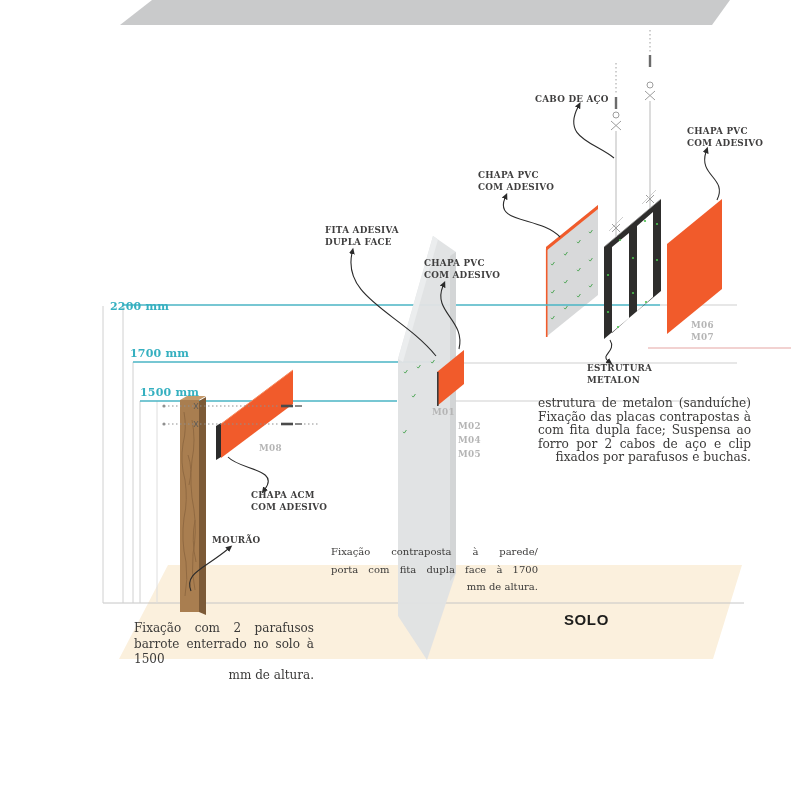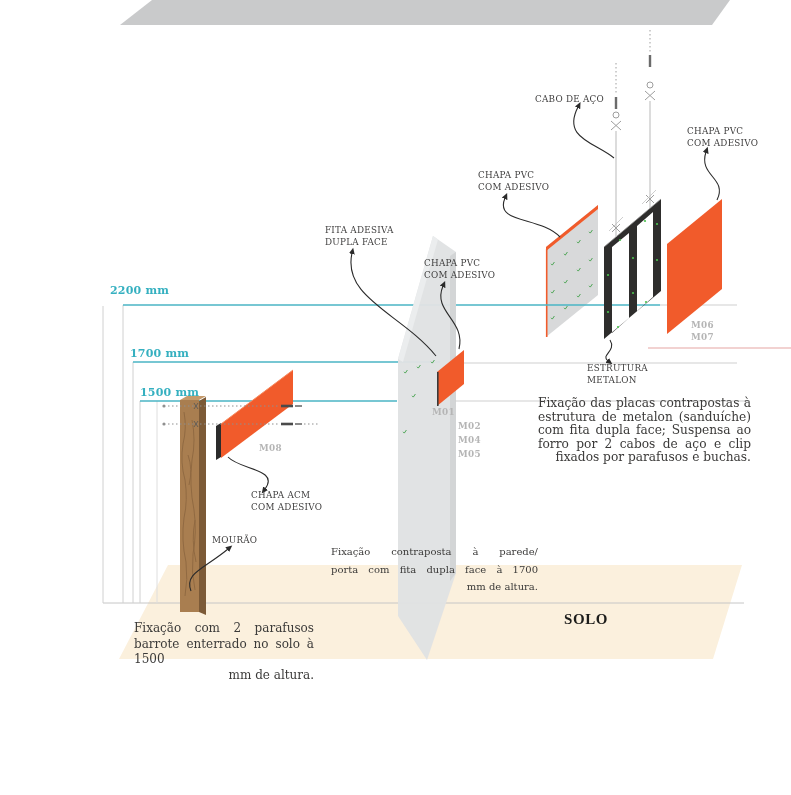--- a/index.html
+++ b/index.html
@@ -1,21 +1,21 @@
 <!DOCTYPE html>
 <html><head>
 <meta charset="utf-8">
 <style>
   html,body{margin:0;padding:0;background:#ffffff;}
   #stage{position:relative;width:791px;height:795px;background:#ffffff;overflow:hidden;
          font-family:"DejaVu Serif",serif;}
   #stage svg{position:absolute;left:0;top:0;}
 
   
-  .plabel{position:absolute;font-size:8.8px;font-weight:400;color:#3f3e3e;
+  .plabel{position:absolute;font-size:8.8px;font-weight:700;color:#3f3e3e;
           letter-spacing:.25px;line-height:11.5px;white-space:nowrap;}
   .lb-cabo{left:535px;top:94px;}
   .lb-pvc-right{left:687px;top:126px;}
   .lb-pvc-mid{left:478px;top:170px;}
   .lb-fita{left:325px;top:225px;}
   .lb-pvc-center{left:424px;top:258px;}
   .lb-estrutura{left:587px;top:363px;}
   .lb-acm{left:251px;top:490px;}
   .lb-mourao{left:212px;top:535px;}
 
@@ -23,24 +23,24 @@
   .mcode{position:absolute;font-size:8.8px;font-weight:700;color:#b5b5b5;
          letter-spacing:.3px;white-space:nowrap;}
   .lb-m01{left:432px;top:407px;} .lb-m02{left:458px;top:421px;}
   .lb-m04{left:458px;top:435px;} .lb-m05{left:458px;top:449px;}
   .lb-m06{left:691px;top:320px;} .lb-m07{left:691px;top:332px;text-align:center;}
   .lb-m08{left:259px;top:443px;}
 
   
   .meas{position:absolute;font-size:11px;font-weight:700;color:#35b0c0;
         letter-spacing:.2px;white-space:nowrap;}
-  .lb-2200{left:110px;top:284px;} .lb-1700{left:130px;top:347px;} .lb-1500{left:140px;top:386px;}
-
-  
-  .lb-solo{position:absolute;left:564px;top:611px;font-family:Liberation Serif, serif;
+  .lb-2200{left:110px;top:300px;} .lb-1700{left:130px;top:347px;} .lb-1500{left:140px;top:386px;}
+
+  
+  .lb-solo{position:absolute;left:564px;top:611px;font-family:Liberation Sans, sans-serif;
            font-size:15px;font-weight:700;color:#1d1d1b;letter-spacing:.6px;}
 
   
   .note{position:absolute;color:#3b3a39;}
   .note .jl{text-align:justify;text-align-last:justify;}
   .note .ll{text-align:right;}
   .note-suspensa{left:538px;top:397px;width:213px;font-size:12.2px;line-height:13.6px;}
   .note-parede{left:331px;top:543px;width:207px;font-size:10px;line-height:17.6px;}
   .note-solofix{left:134px;top:621px;width:180px;font-size:12px;line-height:15.6px;}
 </style>
@@ -248,22 +248,22 @@
   <div class="mcode lb-m02">M02</div>
   <div class="mcode lb-m04">M04</div>
   <div class="mcode lb-m05">M05</div>
   <div class="mcode lb-m06">M06</div>
   <div class="mcode lb-m07">M07</div>
   <div class="mcode lb-m08">M08</div>
 
   <div class="lb-solo">SOLO</div>
 
   <div class="note note-suspensa">
+    <div class="jl">estrutura de metalon (sanduíche)</div>
     <div class="jl">Fixação das placas contrapostas à</div>
-    <div class="jl">estrutura de metalon (sanduíche)</div>
     <div class="jl">com fita dupla face; Suspensa ao</div>
     <div class="jl">forro por 2 cabos de aço e clip</div>
     <div class="ll">fixados por parafusos e buchas.</div>
   </div>
 
   <div class="note note-parede">
     <div class="jl">Fixação contraposta à parede/</div>
     <div class="jl">porta com fita dupla face à 1700</div>
     <div class="ll">mm de altura.</div>
   </div>

